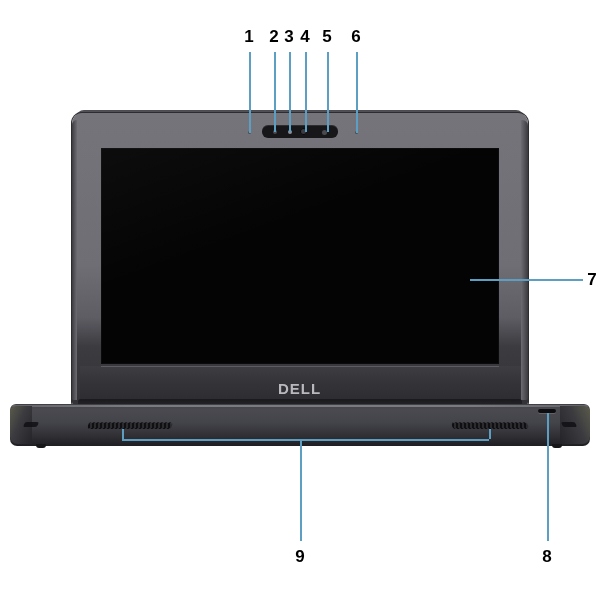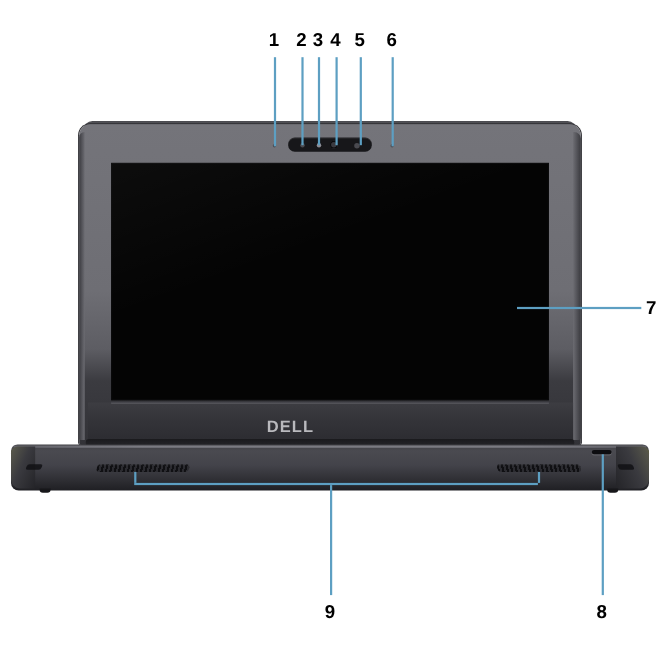--- a/index.html
+++ b/index.html
@@ -121,21 +121,21 @@
     height: 1px;
     background: #6a6a70;
     opacity: .7;
   }
 
   
   #dell-logo {
     position: absolute;
     left: 0;
     top: 380px;
-    width: 528px;
+    width: 599px;
     text-align: center;
     font-family: "Liberation Sans", sans-serif;
     font-size: 15px;
     font-weight: bold;
     letter-spacing: 1px;
     color: #b9b9bd;
     user-select: none;
   }
 
   

